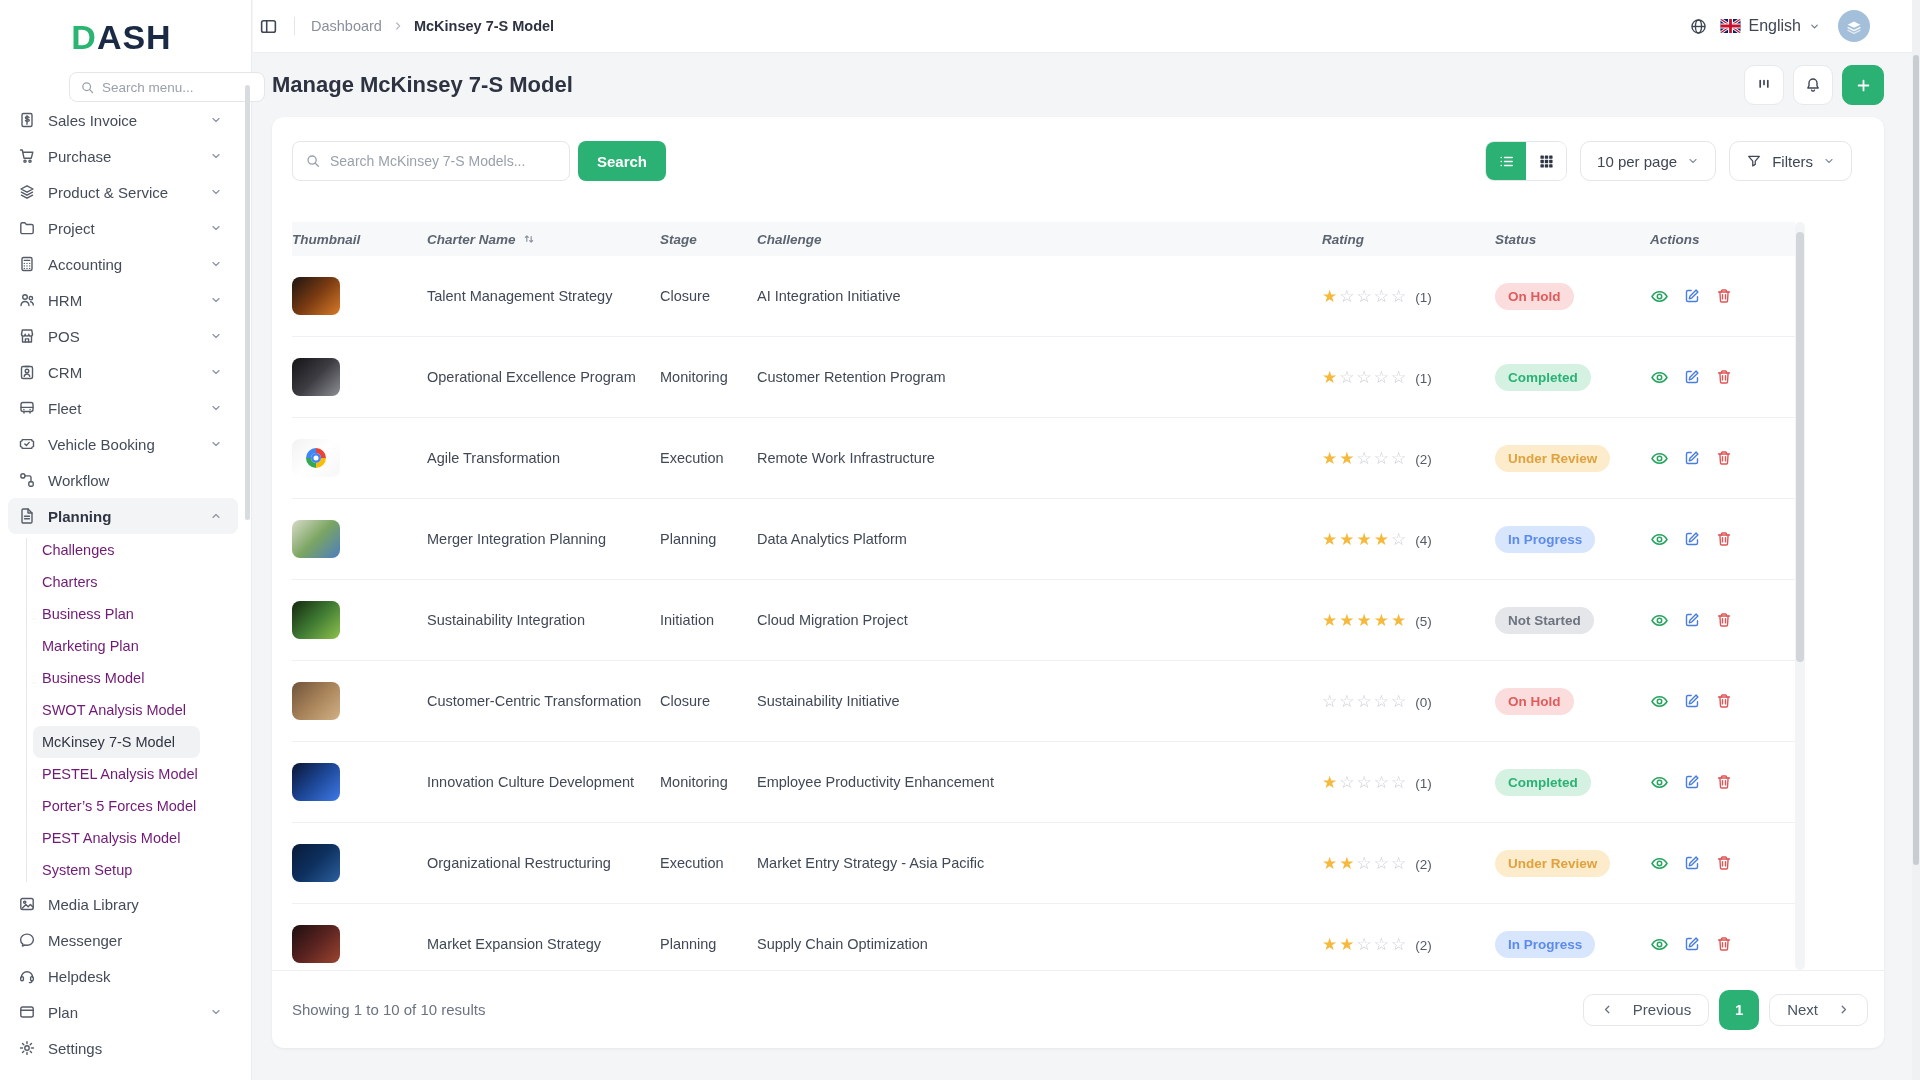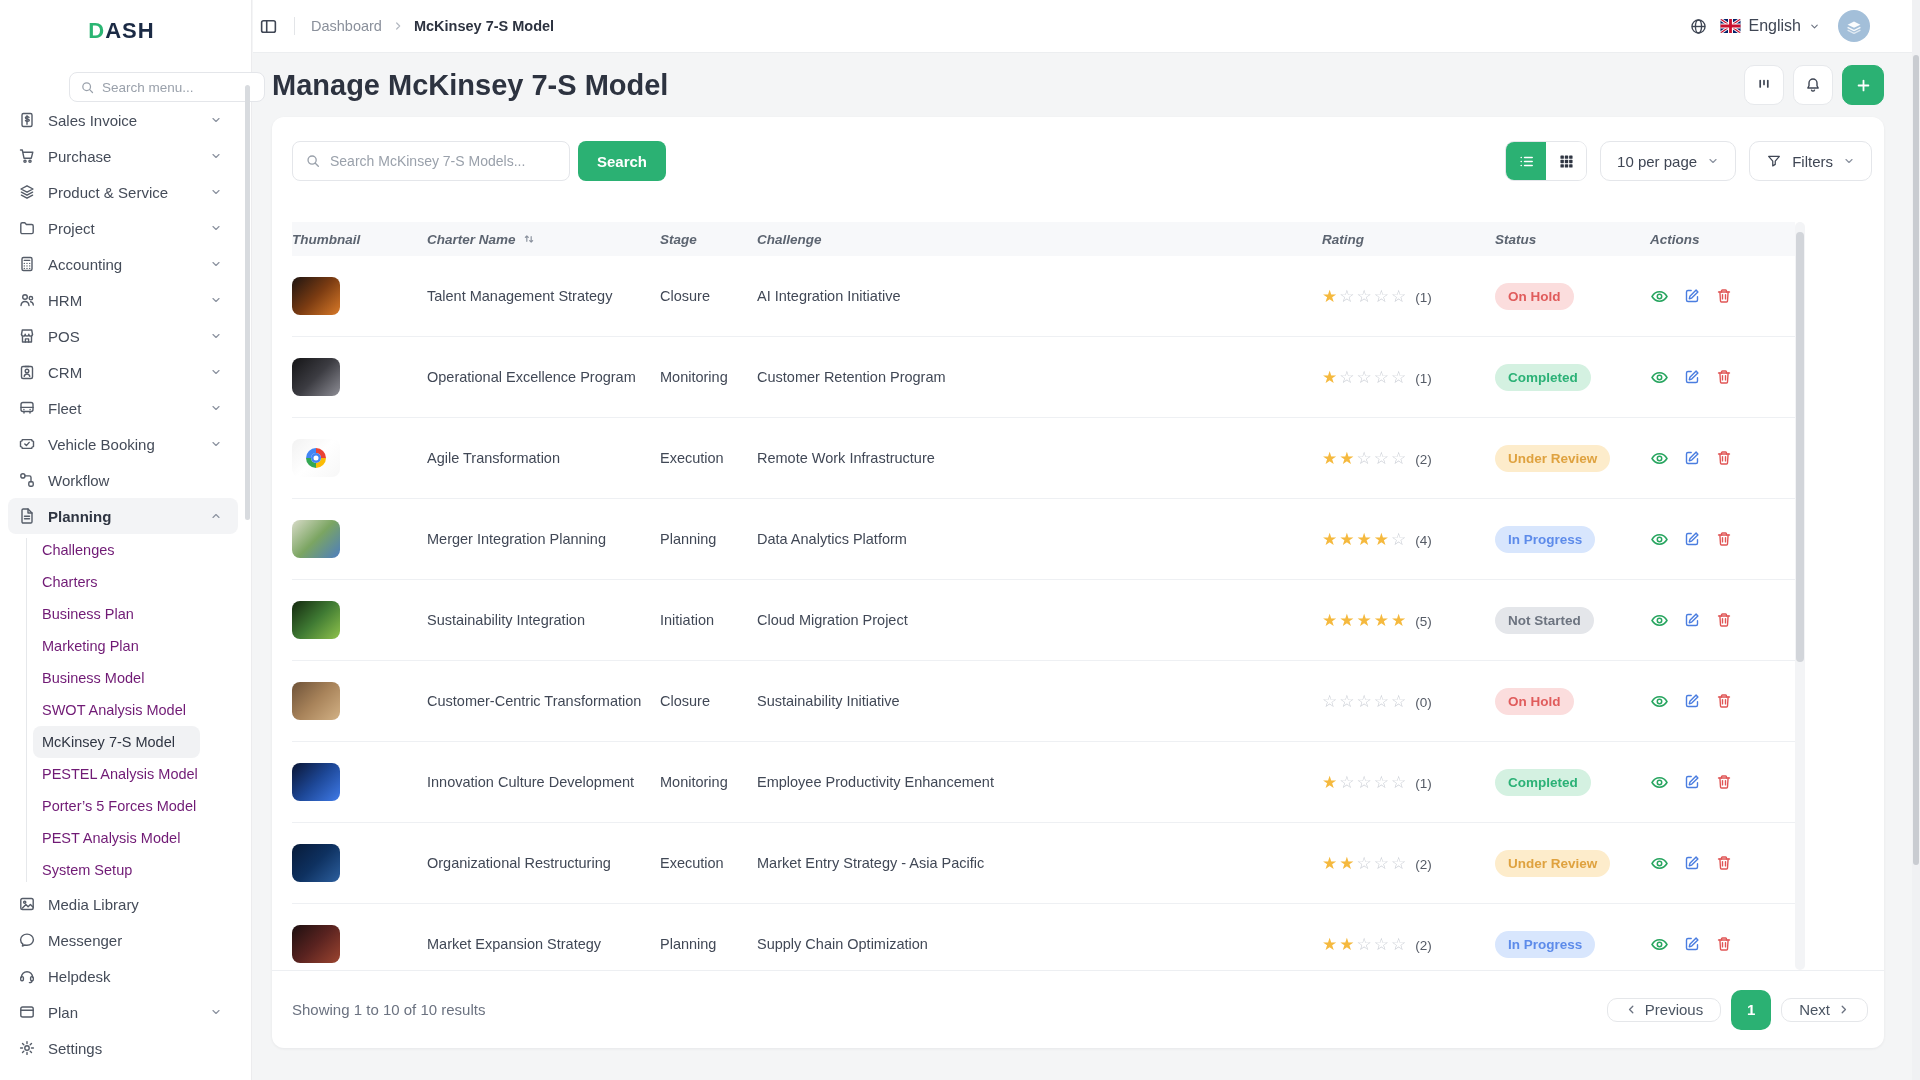--- a/index.html
+++ b/index.html
@@ -10,21 +10,21 @@
   html,body{width:1920px;height:1080px;overflow:hidden;}
   body{font-family:"Liberation Sans","DejaVu Sans",sans-serif;background:#f4f5f6;color:var(--text);}
   button{font-family:inherit;border:none;background:none;cursor:pointer;}
   input{font-family:inherit;}
   svg{display:block;}
 
   .page{position:relative;width:1920px;height:1080px;background:#f4f5f6;overflow:hidden;}
 
   
   .sidebar{position:absolute;left:0;top:0;width:252px;height:1080px;background:#fff;border-right:1px solid #ececee;}
-  .logo{position:absolute;left:0;right:8px;top:18px;text-align:center;font-size:22px;font-weight:800;letter-spacing:1px;}
+  .logo{position:absolute;left:0;right:8px;top:18px;text-align:center;font-size:34px;font-weight:800;letter-spacing:1px;}
   .logo .d{color:#2bb573;}
   .logo .rest{color:#1b2a44;}
   .menu-search{position:absolute;left:25px;top:72px;width:196px;height:30px;border:1px solid #e4e6ea;border-radius:8px;display:flex;align-items:center;gap:7px;padding:0 10px;color:#9aa1ab;background:#fff;margin-left:44px;}
   .menu-search input{border:none;outline:none;width:100%;font-size:13.5px;color:#3f4654;background:transparent;}
   .menu-search input::placeholder{color:#9aa1ab;}
   .nav{position:absolute;top:102px;left:0;right:5px;}
   .nav-item{height:36px;display:flex;align-items:center;gap:12px;margin:0 8px;padding:0 16px 0 10px;border-radius:8px;font-size:15px;color:var(--text);}
   .nav-item .nav-ic{color:#555c68;display:flex;}
   .nav-item .nav-chev{margin-left:auto;color:#8c93a0;display:flex;}
   .nav-item.active{background:#f3f4f6;font-weight:700;color:#2f3542;}
@@ -42,28 +42,28 @@
   .crumb{display:flex;align-items:center;gap:10px;font-size:14.5px;}
   .crumb .c1{color:var(--muted);}
   .crumb .sep{color:#b3b8c0;display:flex;}
   .crumb .c2{color:var(--ink);font-weight:600;}
   .topbar-right{margin-left:auto;display:flex;align-items:center;gap:12px;}
   .lang{display:flex;align-items:center;gap:8px;font-size:16px;color:#3f4654;}
   .flag{border-radius:2px;overflow:hidden;display:flex;}
   .avatar{width:32px;height:32px;border-radius:50%;background:#a3bfd9;display:flex;align-items:center;justify-content:center;margin-left:6px;}
 
   .title-row{height:64px;display:flex;align-items:center;padding:0 36px 0 19px;}
-  .page-title{font-size:29px;font-weight:700;color:var(--ink);}
+  .page-title{font-size:22px;font-weight:700;color:var(--ink);}
   .title-actions{margin-left:auto;display:flex;align-items:center;gap:9px;}
   .sq-btn{width:40px;height:40px;background:#fff;border:1px solid #e7e9ec;border-radius:10px;display:flex;align-items:center;justify-content:center;color:#3f4654;}
   .sq-btn.green{background:var(--green);border-color:var(--green);color:#fff;width:42px;}
 
   
   .card{position:relative;margin:0 36px 0 19px;height:931px;background:#fff;border-radius:12px;box-shadow:0 1px 3px rgba(16,24,40,.06);}
-  .toolbar{position:absolute;left:20px;right:12px;top:24px;height:40px;display:flex;align-items:center;}
+  .toolbar{position:absolute;left:20px;right:32px;top:24px;height:40px;display:flex;align-items:center;}
   .search-box{width:278px;height:40px;border:1px solid #e4e6ea;border-radius:8px;display:flex;align-items:center;gap:9px;padding:0 12px;color:#9aa1ab;}
   .search-box input{border:none;outline:none;flex:1;font-size:14px;color:#3f4654;background:transparent;}
   .search-box input::placeholder{color:#9aa1ab;}
   .btn-search{margin-left:8px;height:40px;padding:0 19px;background:var(--green);color:#fff;border-radius:8px;font-size:15px;font-weight:600;}
   .toolbar-right{margin-left:auto;display:flex;align-items:center;gap:13px;}
   .view-toggle{display:flex;border:1px solid #e4e6ea;border-radius:9px;overflow:hidden;}
   .view-toggle button{width:40px;height:38px;display:flex;align-items:center;justify-content:center;background:#fff;color:#2f3542;}
   .view-toggle button.active{background:var(--green);color:#fff;}
   .select-btn{height:40px;border:1px solid #e4e6ea;border-radius:10px;background:#fff;display:flex;align-items:center;gap:10px;padding:0 16px;font-size:15px;color:#3f4654;}
   .select-btn .chev{color:#8c93a0;display:flex;}
@@ -89,21 +89,21 @@
   .act-edit{color:#4a7de0;}
   .act-del{color:#e05555;}
 
   .tscroll{position:absolute;left:1523px;top:105px;width:10px;height:748px;background:#f3f4f6;border-radius:6px;}
   .tscroll .thumbbar{position:absolute;left:1px;top:10px;width:8px;height:430px;background:#d2d5da;border-radius:5px;}
 
   
   .cfooter{position:absolute;left:0;right:0;bottom:0;height:78px;border-top:1px solid #edeff2;display:flex;align-items:center;padding:0 16px 0 20px;}
   .summary{font-size:15px;color:#6b7280;}
   .pager{margin-left:auto;display:flex;align-items:center;gap:10px;}
-  .pg-btn{height:24px;border:1px solid #e5e7ea;border-radius:10px;padding:0 17px;display:flex;align-items:center;gap:7px;color:#4b5563;font-size:15px;background:#fff;}
+  .pg-btn{height:32px;border:1px solid #e5e7ea;border-radius:10px;padding:0 17px;display:flex;align-items:center;gap:19px;color:#4b5563;font-size:15px;background:#fff;}
   .pg-btn .chev{color:#6b7280;display:flex;}
   .pg-num{width:40px;height:40px;border-radius:10px;background:var(--green);color:#fff;display:flex;align-items:center;justify-content:center;font-size:15px;font-weight:600;}
 
   .page-sb{position:absolute;right:0;top:0;width:8px;height:1080px;background:#f0f1f3;}
   .page-sb .thumbbar{position:absolute;left:1px;top:55px;width:6px;height:810px;background:#c9ccd1;border-radius:4px;}
 </style>
 </head>
 <body>
 
 <div class="page">

